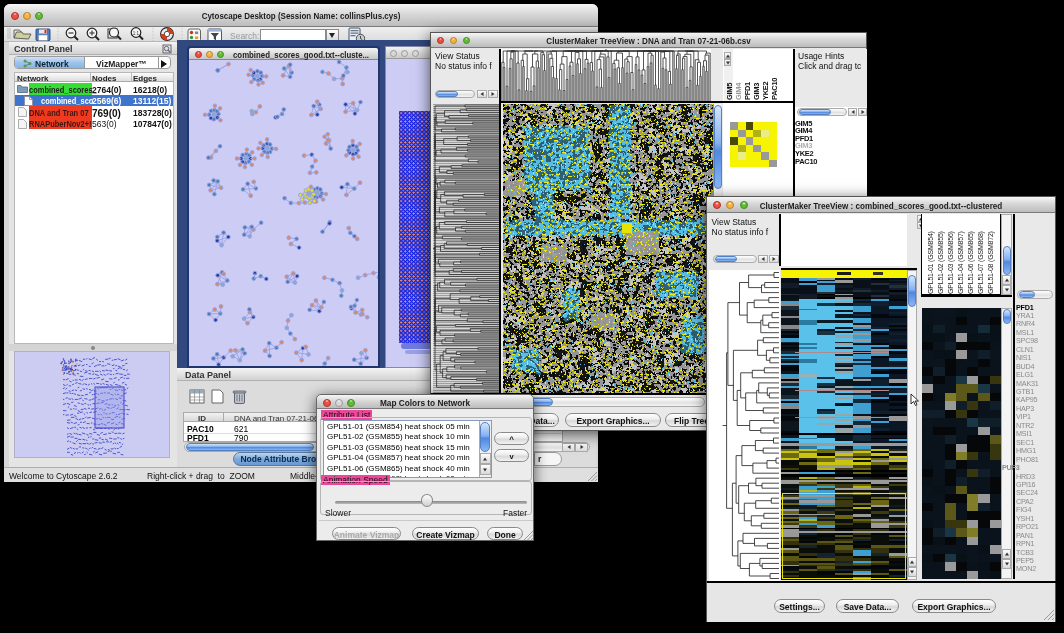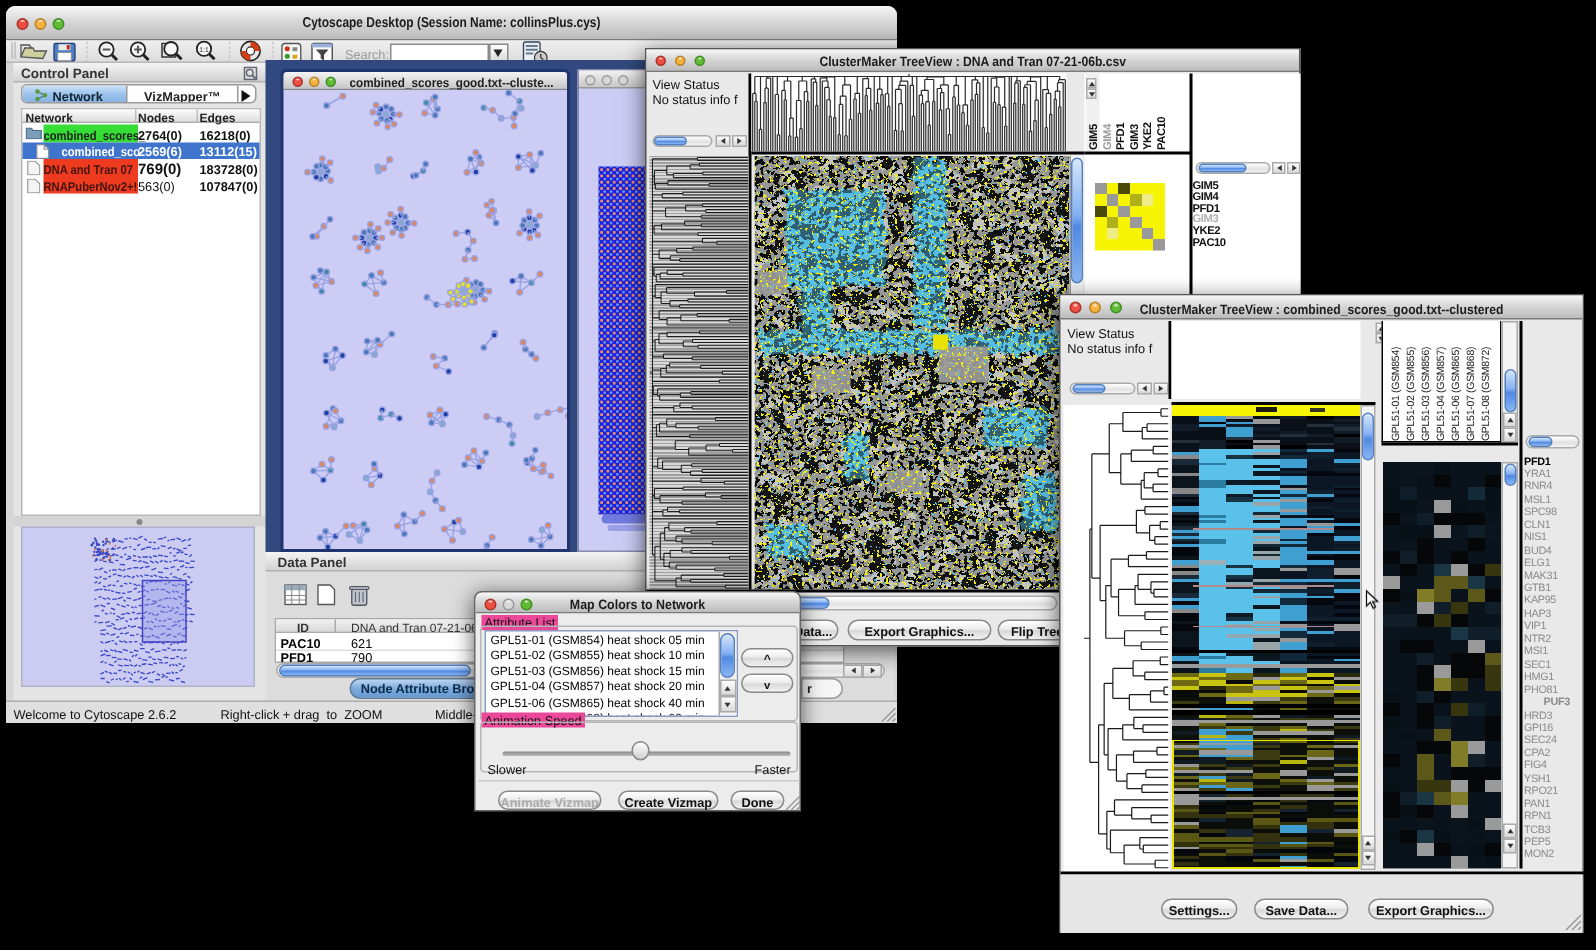--- a/index.html
+++ b/index.html
@@ -1427,20 +1427,24 @@
         <text transform="translate(5.5,51) rotate(-90)" font-size="7.5" font-weight="bold" fill="#111" font-family="Liberation Sans" letter-spacing="-0.3">GIM5</text>
         <text transform="translate(14.5,51) rotate(-90)" font-size="7.5" font-weight="bold" fill="#9a9a9a" font-family="Liberation Sans" letter-spacing="-0.3">GIM4</text>
         <text transform="translate(23.5,51) rotate(-90)" font-size="7.5" font-weight="bold" fill="#111" font-family="Liberation Sans" letter-spacing="-0.3">PFD1</text>
         <text transform="translate(32.5,51) rotate(-90)" font-size="7.5" font-weight="bold" fill="#111" font-family="Liberation Sans" letter-spacing="-0.3">GIM3</text>
         <text transform="translate(41.5,51) rotate(-90)" font-size="7.5" font-weight="bold" fill="#111" font-family="Liberation Sans" letter-spacing="-0.3">YKE2</text>
         <text transform="translate(50.5,51) rotate(-90)" font-size="7.5" font-weight="bold" fill="#111" font-family="Liberation Sans" letter-spacing="-0.3">PAC10</text>
       </svg>
     </div>
   <div class="hsep" style="left:292px;top:68px;width:71px"></div>
   <div class="sep" style="left:362px;top:16px;height:344px;width:1.5px"></div>
+  <div class="abs" style="left:364px;top:16px;width:72px;height:58px;background:#e9e9e9">
+    <div class="abs" style="left:3px;top:2px;font-size:8.5px;color:#111">Usage Hints</div>
+    <div class="abs" style="left:3px;top:12px;font-size:8.5px;color:#111;white-space:nowrap">Click and drag tc</div>
+  </div>
   <div class="scrolltrack" style="left:366px;top:75px;width:50px;height:8px"></div>
   <div class="scrollthumb" style="left:368px;top:76px;width:32px;height:6px"></div>
   <div class="arrbox" style="left:417px;top:75px;width:9px;height:8px">
       <span class="ar l"></span>
     </div>
   <div class="arrbox" style="left:427px;top:75px;width:9px;height:8px">
       <span class="ar r"></span>
     </div>
   <div class="abs" style="left:299px;top:88.5px;width:47px;height:45px">
       <svg width="47" height="45" viewBox="0 0 47 45" style="position:absolute;left:0;top:0" shape-rendering="crispEdges">
@@ -2770,21 +2774,21 @@
     <div style="position:absolute;left:309px;top:182.6px;font-size:7.2px;color:#8a8a8a;font-weight:400;letter-spacing:-0.2px;line-height:8px">MAK31</div>
     <div style="position:absolute;left:309px;top:191.0px;font-size:7.2px;color:#8a8a8a;font-weight:400;letter-spacing:-0.2px;line-height:8px">GTB1</div>
     <div style="position:absolute;left:309px;top:199.4px;font-size:7.2px;color:#8a8a8a;font-weight:400;letter-spacing:-0.2px;line-height:8px">KAP95</div>
     <div style="position:absolute;left:309px;top:207.9px;font-size:7.2px;color:#8a8a8a;font-weight:400;letter-spacing:-0.2px;line-height:8px">HAP3</div>
     <div style="position:absolute;left:309px;top:216.3px;font-size:7.2px;color:#8a8a8a;font-weight:400;letter-spacing:-0.2px;line-height:8px">VIP1</div>
     <div style="position:absolute;left:309px;top:224.8px;font-size:7.2px;color:#8a8a8a;font-weight:400;letter-spacing:-0.2px;line-height:8px">NTR2</div>
     <div style="position:absolute;left:309px;top:233.2px;font-size:7.2px;color:#8a8a8a;font-weight:400;letter-spacing:-0.2px;line-height:8px">MSI1</div>
     <div style="position:absolute;left:309px;top:241.7px;font-size:7.2px;color:#8a8a8a;font-weight:400;letter-spacing:-0.2px;line-height:8px">SEC1</div>
     <div style="position:absolute;left:309px;top:250.1px;font-size:7.2px;color:#8a8a8a;font-weight:400;letter-spacing:-0.2px;line-height:8px">HMG1</div>
     <div style="position:absolute;left:309px;top:258.6px;font-size:7.2px;color:#8a8a8a;font-weight:400;letter-spacing:-0.2px;line-height:8px">PHO81</div>
-    <div style="position:absolute;left:322px;top:267.0px;font-size:7.2px;color:#8a8a8a;font-weight:700;letter-spacing:-0.2px;line-height:8px">PUF3</div>
+    <div style="position:absolute;left:295px;top:267.0px;font-size:7.2px;color:#8a8a8a;font-weight:700;letter-spacing:-0.2px;line-height:8px">PUF3</div>
     <div style="position:absolute;left:309px;top:275.5px;font-size:7.2px;color:#8a8a8a;font-weight:400;letter-spacing:-0.2px;line-height:8px">HRD3</div>
     <div style="position:absolute;left:309px;top:283.9px;font-size:7.2px;color:#8a8a8a;font-weight:400;letter-spacing:-0.2px;line-height:8px">GPI16</div>
     <div style="position:absolute;left:309px;top:292.4px;font-size:7.2px;color:#8a8a8a;font-weight:400;letter-spacing:-0.2px;line-height:8px">SEC24</div>
     <div style="position:absolute;left:309px;top:300.9px;font-size:7.2px;color:#8a8a8a;font-weight:400;letter-spacing:-0.2px;line-height:8px">CPA2</div>
     <div style="position:absolute;left:309px;top:309.3px;font-size:7.2px;color:#8a8a8a;font-weight:400;letter-spacing:-0.2px;line-height:8px">FIG4</div>
     <div style="position:absolute;left:309px;top:317.8px;font-size:7.2px;color:#8a8a8a;font-weight:400;letter-spacing:-0.2px;line-height:8px">YSH1</div>
     <div style="position:absolute;left:309px;top:326.2px;font-size:7.2px;color:#8a8a8a;font-weight:400;letter-spacing:-0.2px;line-height:8px">RPO21</div>
     <div style="position:absolute;left:309px;top:334.6px;font-size:7.2px;color:#8a8a8a;font-weight:400;letter-spacing:-0.2px;line-height:8px">PAN1</div>
     <div style="position:absolute;left:309px;top:343.1px;font-size:7.2px;color:#8a8a8a;font-weight:400;letter-spacing:-0.2px;line-height:8px">RPN1</div>
     <div style="position:absolute;left:309px;top:351.5px;font-size:7.2px;color:#8a8a8a;font-weight:400;letter-spacing:-0.2px;line-height:8px">TCB3</div>

